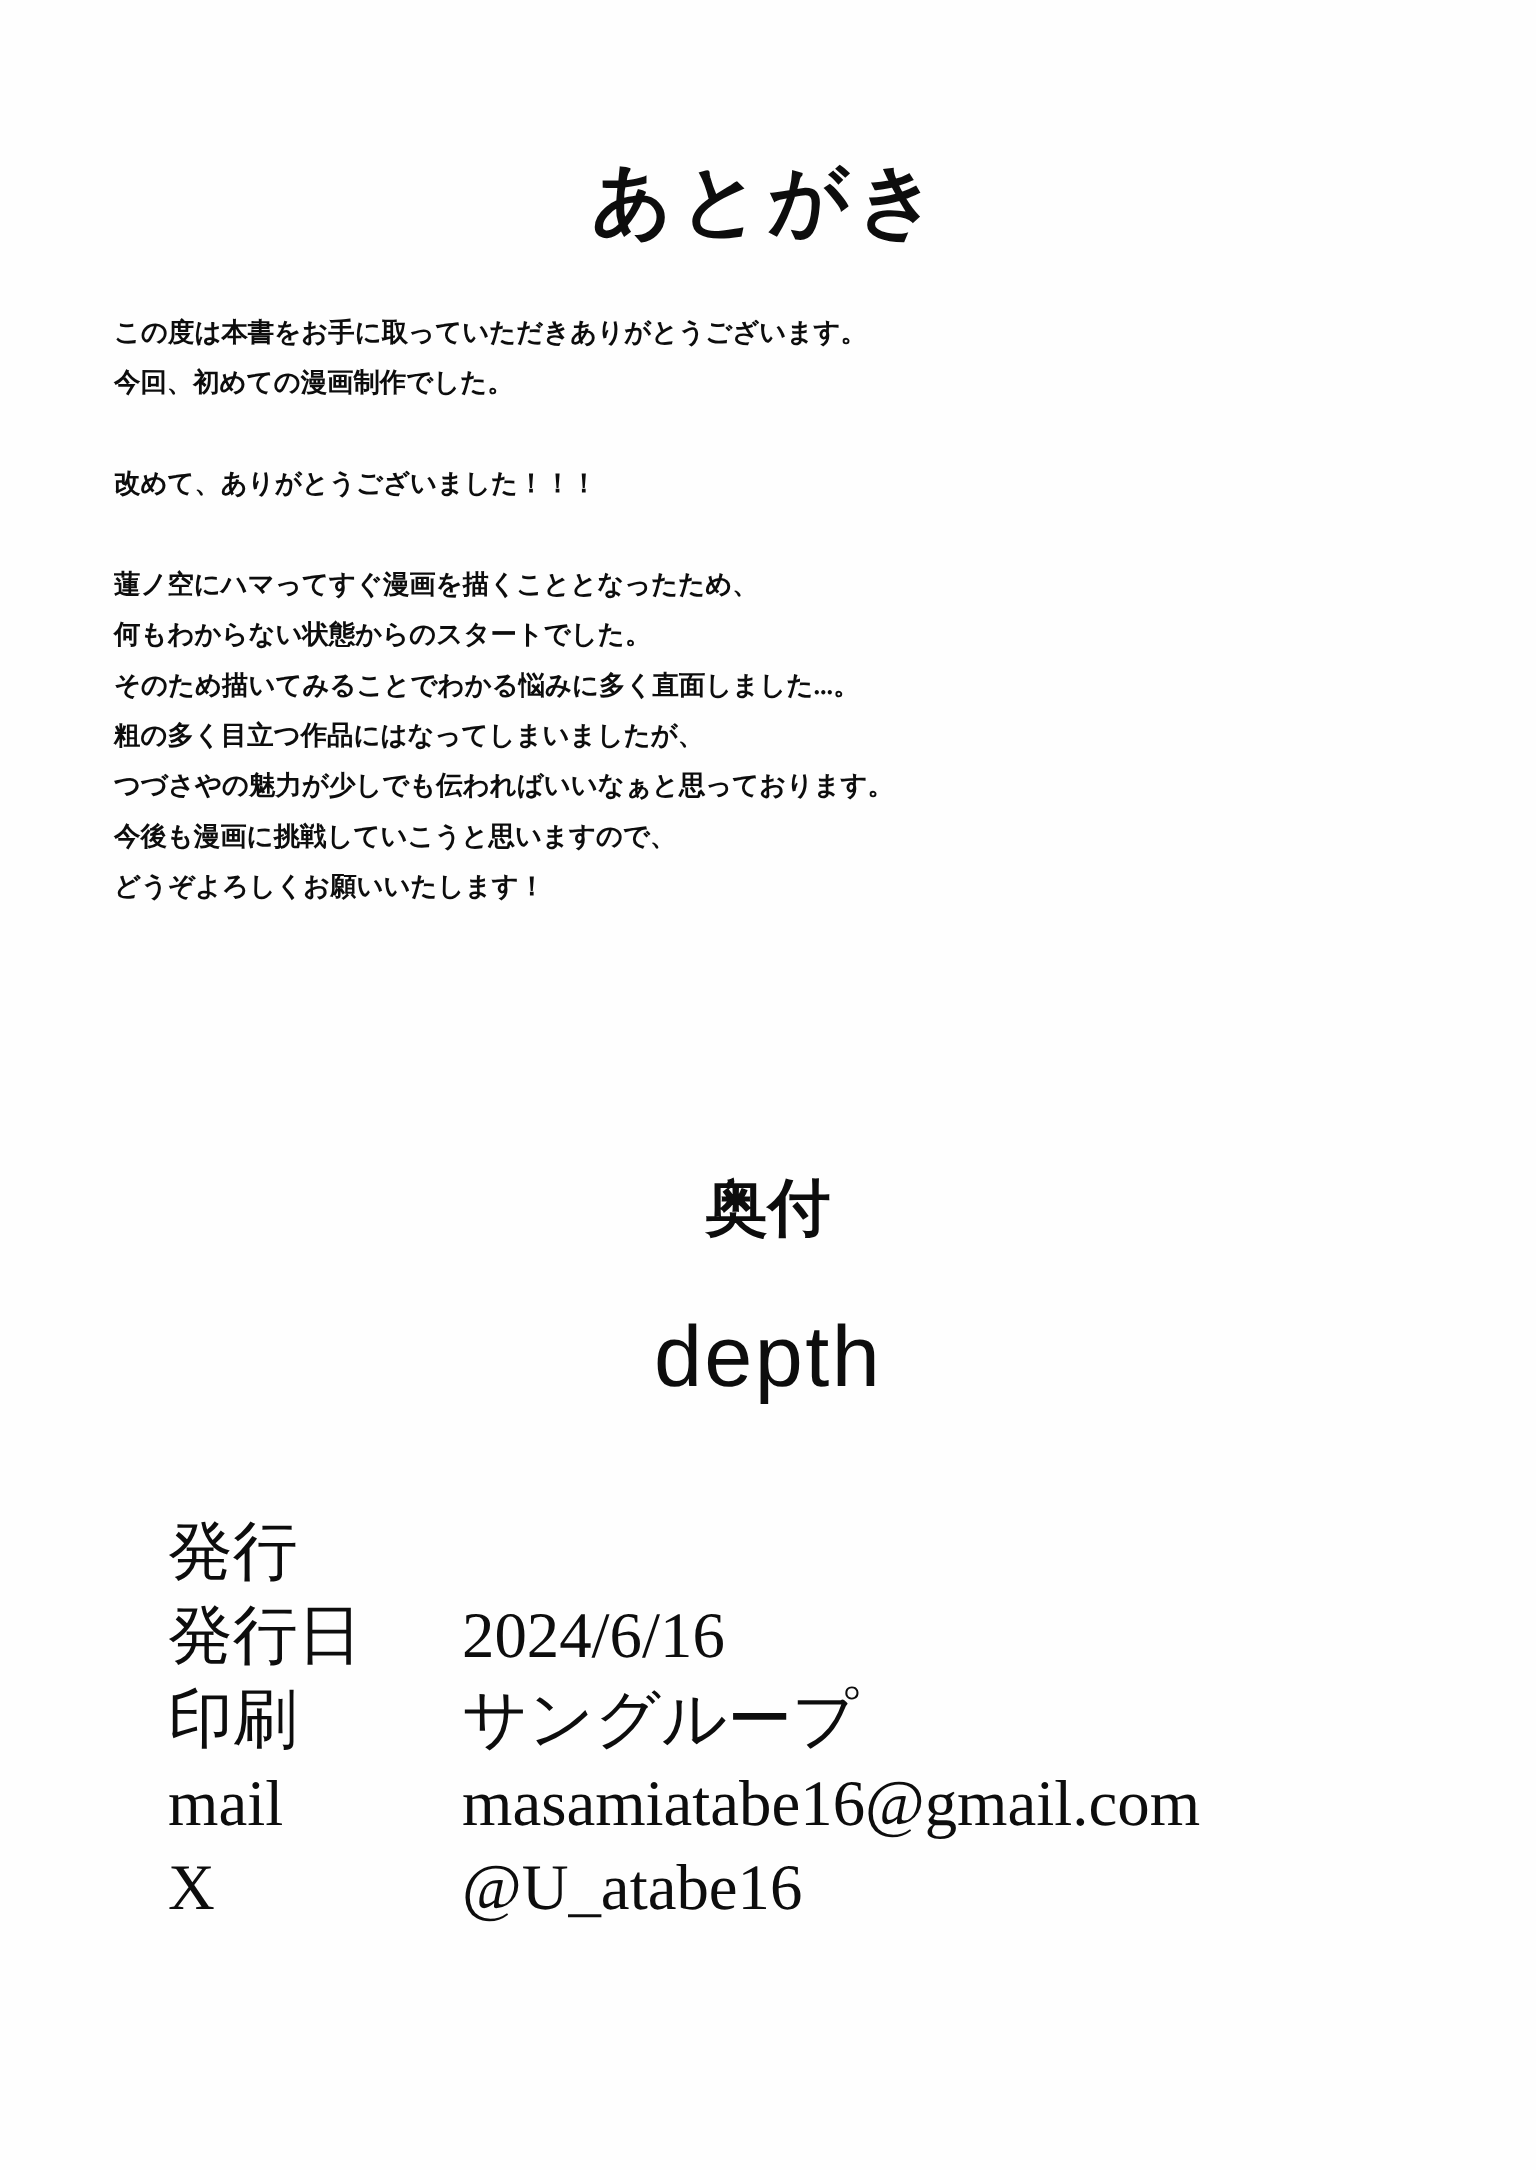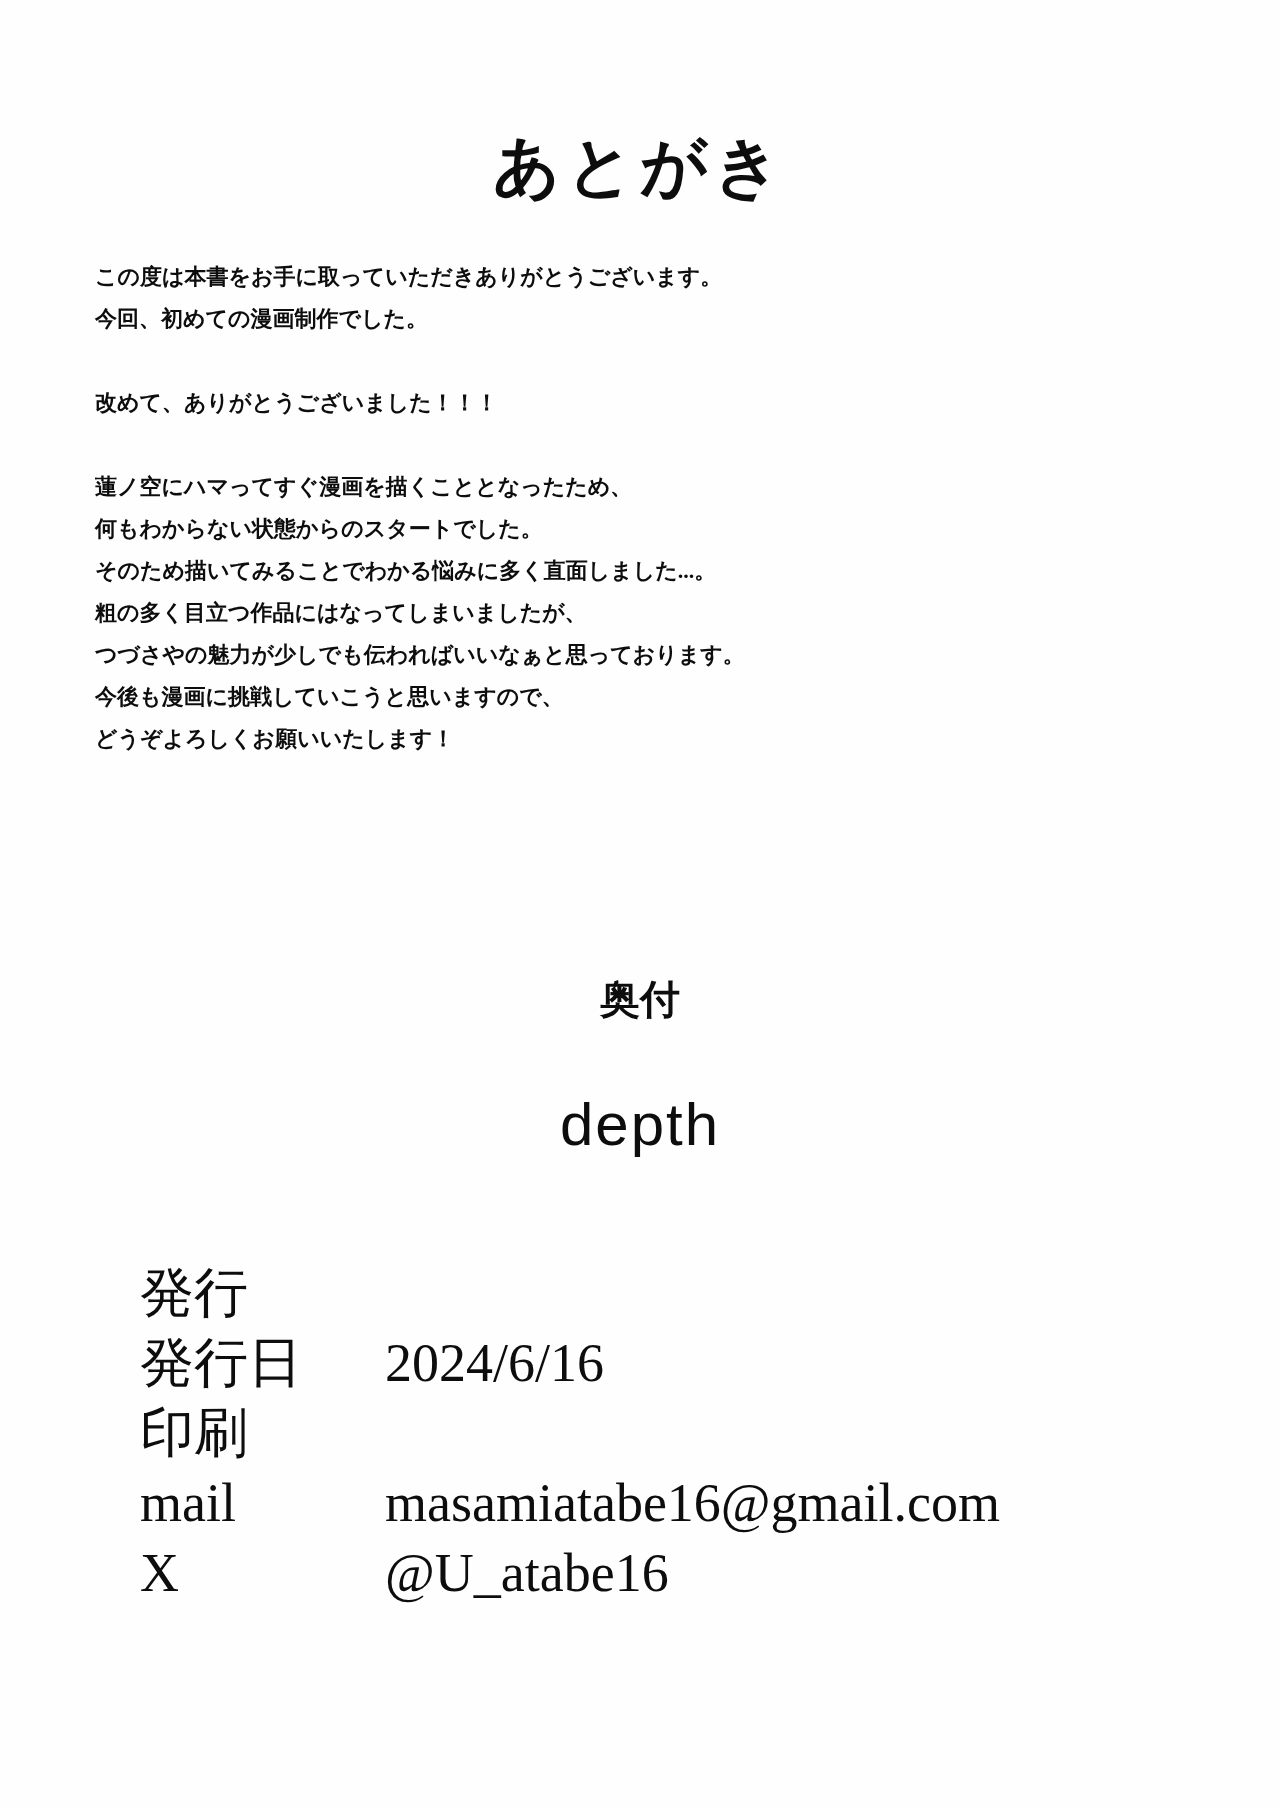--- a/index.html
+++ b/index.html
@@ -50,31 +50,31 @@
   }
 
   
   .colophon-title {
     position: absolute;
     top: 972px;
     left: 0;
     width: 100%;
     margin: 0;
     text-align: center;
-    font-size: 40px;
+    font-size: 52px;
     font-weight: 600;
     font-family: "Liberation Sans", "DejaVu Sans", sans-serif;
   }
   .book-title {
     position: absolute;
     top: 1090px;
     left: 0;
     width: 100%;
     text-align: center;
-    font-size: 60px;
+    font-size: 72px;
     font-weight: 500;
     letter-spacing: 2px;
     font-family: "Liberation Sans", "DejaVu Sans", sans-serif;
   }
   .colophon-table {
     position: absolute;
     top: 1258px;
     left: 140px;
     right: 40px;
     font-size: 54px;
@@ -135,20 +135,21 @@
       <span class="colophon-label">発行</span>
     </div>
 
     <div class="colophon-row">
       <span class="colophon-label">発行日</span>
       <span class="colophon-value">2024/6/16</span>
     </div>
 
     <div class="colophon-row">
       <span class="colophon-label">印刷</span>
+      <span class="colophon-value">サングループ</span>
     </div>
 
     <div class="colophon-row">
       <span class="colophon-label">mail</span>
       <span class="colophon-value">masamiatabe16@gmail.com</span>
     </div>
 
     <div class="colophon-row">
       <span class="colophon-label">X</span>
       <span class="colophon-value">@U_atabe16</span>

